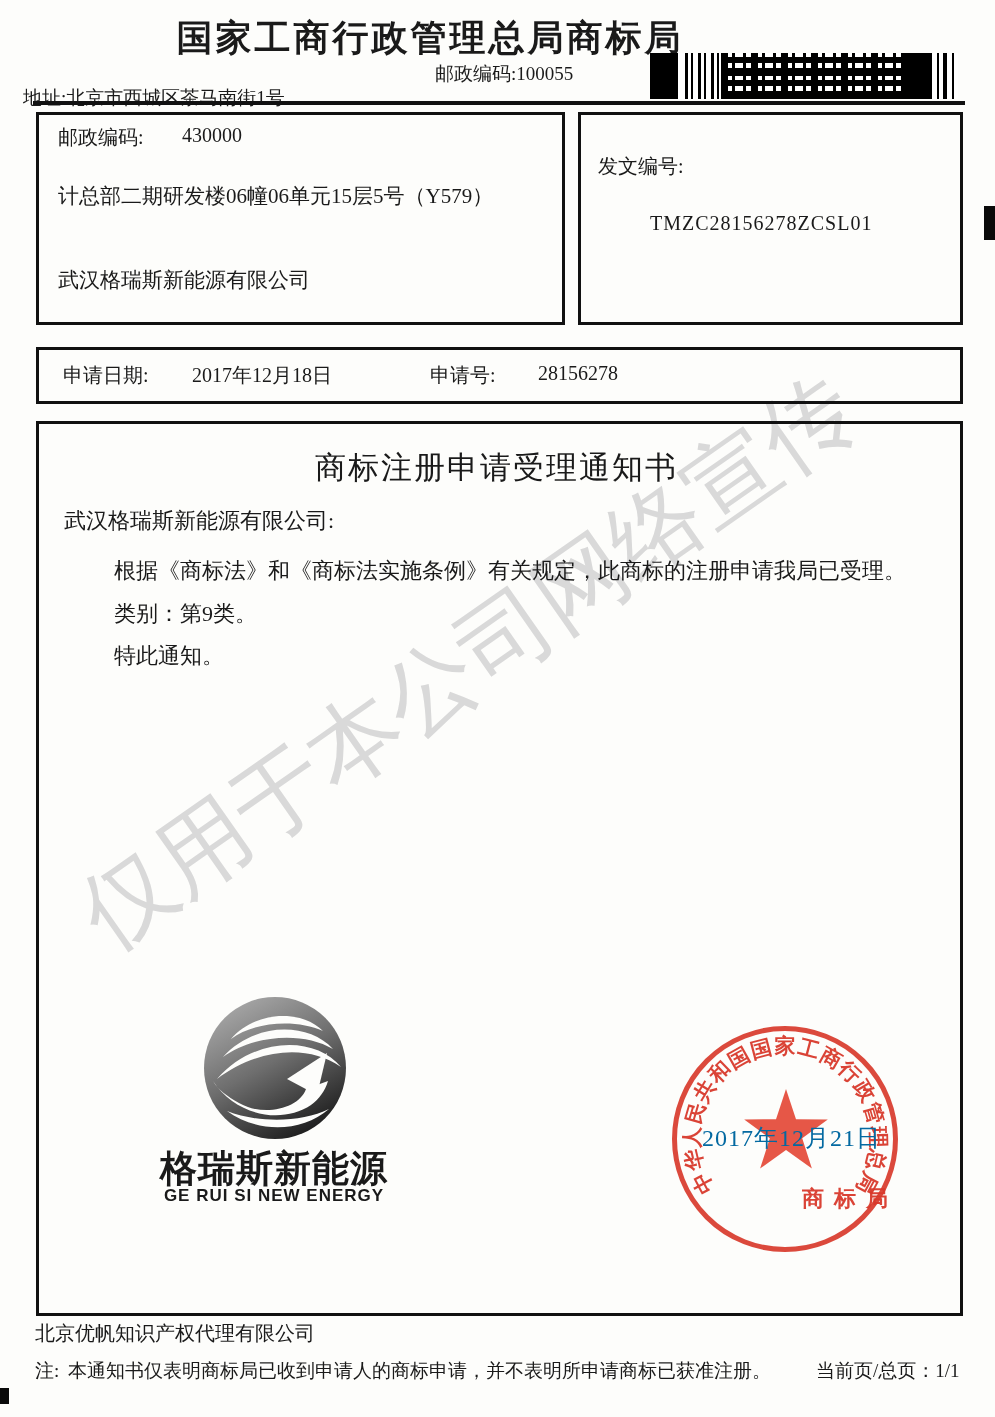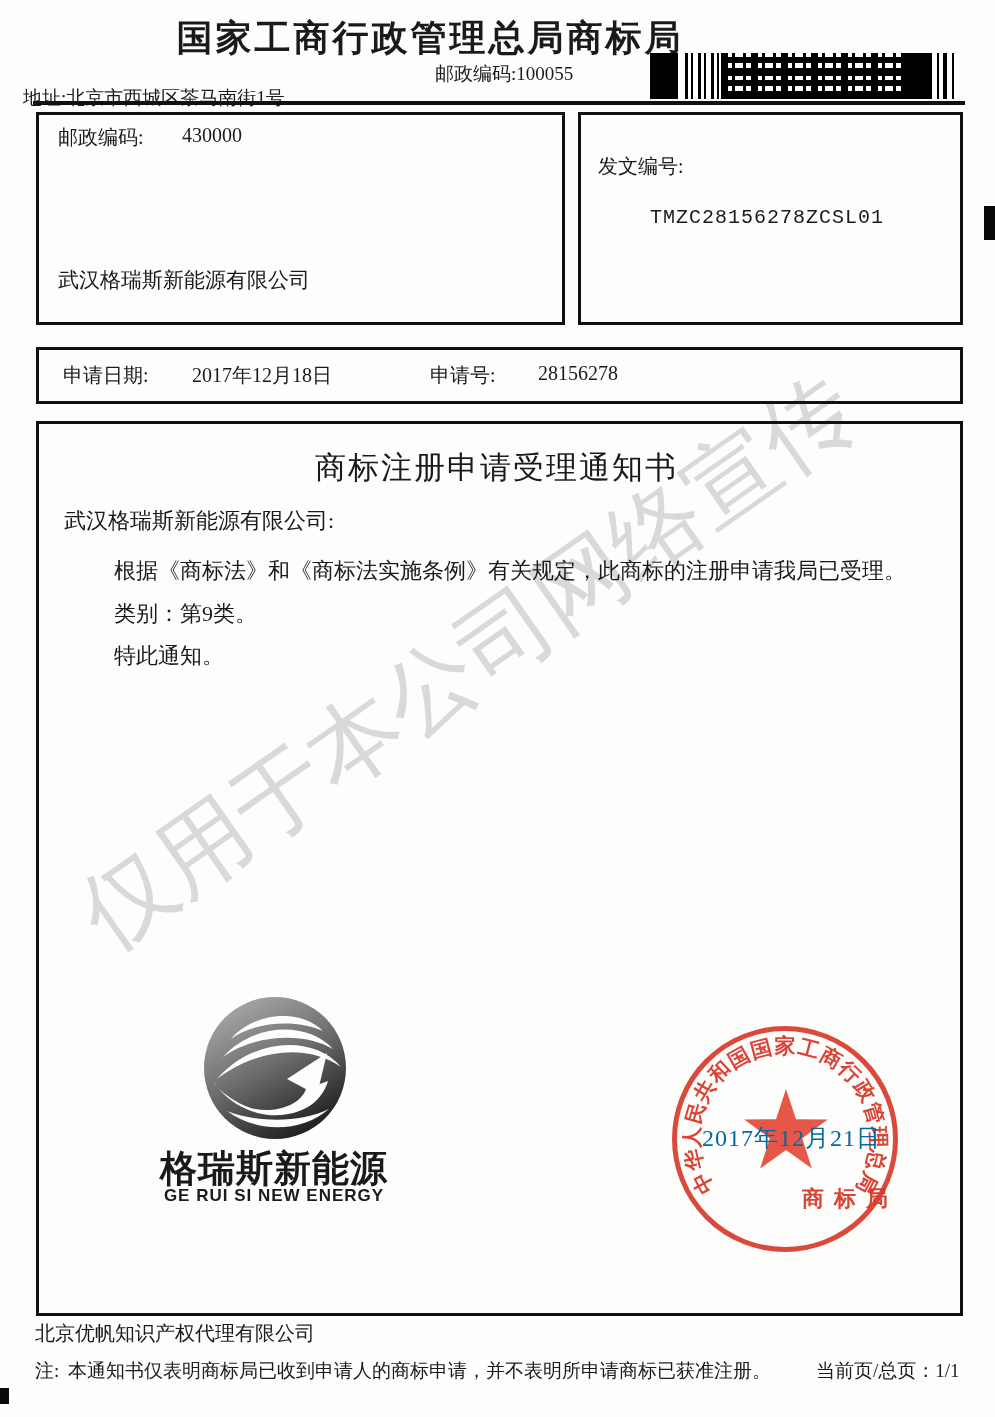--- a/index.html
+++ b/index.html
@@ -35,21 +35,21 @@
   .docnum-box{left:578px;top:112px;width:379px;height:207px;}
   .app-box{left:36px;top:347px;width:921px;height:51px;}
   .main-box{left:36px;top:421px;width:921px;height:889px;}
   .t20{font-size:20px;}
   .t21{font-size:21px;}
   .recip-post-label{left:58px;top:124px;}
   .recip-post-value{left:182px;top:124px;}
   .recip-addr{left:58px;top:184px;width:505px;line-height:25px;}
   .recip-company{left:58px;top:266px;}
   .docnum-label{left:598px;top:153px;}
-  .docnum-value{left:650px;top:206px;letter-spacing:1px;font-family:Liberation Mono, monospace;}
+  .docnum-value{left:650px;top:212px;letter-spacing:1px;}
   .app-date-label{left:63px;top:362px;}
   .app-date-value{left:168px;top:362px;margin-left:24px;}
   .app-no-label{left:430px;top:362px;}
   .app-no-value{left:538px;top:362px;}
   .abs-text{position:absolute;z-index:3;}
   
   .notice-title{left:36px;top:447px;width:921px;text-align:center;
     font-size:31px;letter-spacing:2px;}
   .notice-addressee{left:64px;top:506px;font-size:22px;}
   .notice-line1{left:114px;top:556px;font-size:22px;}
@@ -111,20 +111,21 @@
   <span class="bc-noise"></span>
   <span class="bc-block2"></span>
   <span class="bc-lines2"></span>
 </div>
 <div class="abs top-rule"></div>
 
 <div class="abs box recipient-box"></div>
 <div class="abs-text t20 recip-post-label">邮政编码:</div>
 <div class="abs-text t20 recip-post-value">430000</div>
 <div class="abs-text t21 recip-addr">
+  <div>计总部二期研发楼06幢06单元15层5号（Y579）</div>
 </div>
 <div class="abs-text t21 recip-company">武汉格瑞斯新能源有限公司</div>
 
 <div class="abs box docnum-box"></div>
 <div class="abs-text t20 docnum-label">发文编号:</div>
 <div class="abs-text t20 docnum-value">TMZC28156278ZCSL01</div>
 
 <div class="abs box app-box"></div>
 <div class="abs-text t20 app-date-label">申请日期:</div>
 <div class="abs-text t20 app-date-value">2017年12月18日</div>

